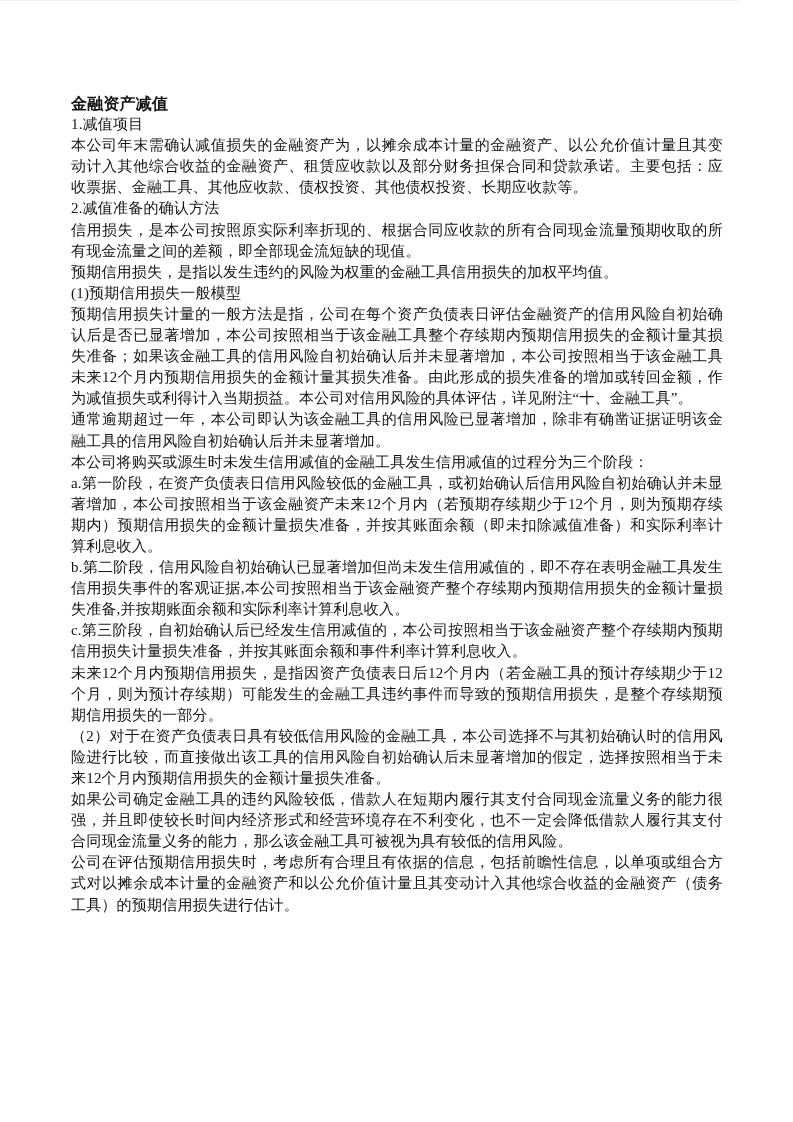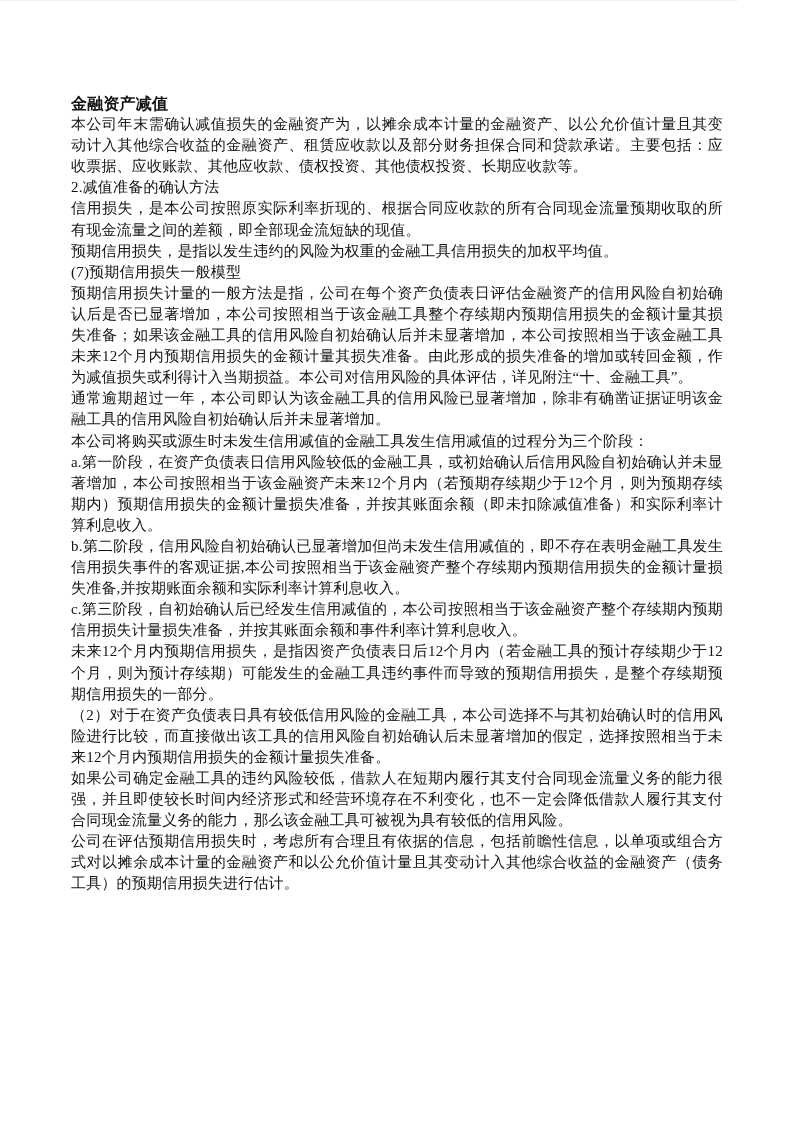--- a/index.html
+++ b/index.html
@@ -38,25 +38,26 @@
     margin: 0;
   }
 </style>
 </head>
 <body>
 
 <div class="page">
   <div class="doc-content">
     <h1 class="doc-title">金融资产减值</h1>
     <div id="doc-body">
-        <p class="doc-paragraph">本公司年末需确认减值损失的金融资产为，以摊余成本计量的金融资产、以公允价值计量且其变动计入其他综合收益的金融资产、租赁应收款以及部分财务担保合同和贷款承诺。主要包括：应收票据、应收账款、其他应收款、债权投资、其他债权投资、长期应收款等。</p>
+        <p class="doc-paragraph">1.减值项目</p>
+        <p class="doc-paragraph">本公司年末需确认减值损失的金融资产为，以摊余成本计量的金融资产、以公允价值计量且其变动计入其他综合收益的金融资产、租赁应收款以及部分财务担保合同和贷款承诺。主要包括：应收票据、金融工具、其他应收款、债权投资、其他债权投资、长期应收款等。</p>
         <p class="doc-paragraph">2.减值准备的确认方法</p>
         <p class="doc-paragraph">信用损失，是本公司按照原实际利率折现的、根据合同应收款的所有合同现金流量预期收取的所有现金流量之间的差额，即全部现金流短缺的现值。</p>
         <p class="doc-paragraph">预期信用损失，是指以发生违约的风险为权重的金融工具信用损失的加权平均值。</p>
-        <p class="doc-paragraph">(7)预期信用损失一般模型</p>
+        <p class="doc-paragraph">(1)预期信用损失一般模型</p>
         <p class="doc-paragraph">预期信用损失计量的一般方法是指，公司在每个资产负债表日评估金融资产的信用风险自初始确认后是否已显著增加，本公司按照相当于该金融工具整个存续期内预期信用损失的金额计量其损失准备；如果该金融工具的信用风险自初始确认后并未显著增加，本公司按照相当于该金融工具未来12个月内预期信用损失的金额计量其损失准备。由此形成的损失准备的增加或转回金额，作为减值损失或利得计入当期损益。本公司对信用风险的具体评估，详见附注“十、金融工具”。</p>
         <p class="doc-paragraph">通常逾期超过一年，本公司即认为该金融工具的信用风险已显著增加，除非有确凿证据证明该金融工具的信用风险自初始确认后并未显著增加。</p>
         <p class="doc-paragraph">本公司将购买或源生时未发生信用减值的金融工具发生信用减值的过程分为三个阶段：</p>
         <p class="doc-paragraph">a.第一阶段，在资产负债表日信用风险较低的金融工具，或初始确认后信用风险自初始确认并未显著增加，本公司按照相当于该金融资产未来12个月内（若预期存续期少于12个月，则为预期存续期内）预期信用损失的金额计量损失准备，并按其账面余额（即未扣除减值准备）和实际利率计算利息收入。</p>
         <p class="doc-paragraph">b.第二阶段，信用风险自初始确认已显著增加但尚未发生信用减值的，即不存在表明金融工具发生信用损失事件的客观证据,本公司按照相当于该金融资产整个存续期内预期信用损失的金额计量损失准备,并按期账面余额和实际利率计算利息收入。</p>
         <p class="doc-paragraph">c.第三阶段，自初始确认后已经发生信用减值的，本公司按照相当于该金融资产整个存续期内预期信用损失计量损失准备，并按其账面余额和事件利率计算利息收入。</p>
         <p class="doc-paragraph">未来12个月内预期信用损失，是指因资产负债表日后12个月内（若金融工具的预计存续期少于12个月，则为预计存续期）可能发生的金融工具违约事件而导致的预期信用损失，是整个存续期预期信用损失的一部分。</p>
         <p class="doc-paragraph">（2）对于在资产负债表日具有较低信用风险的金融工具，本公司选择不与其初始确认时的信用风险进行比较，而直接做出该工具的信用风险自初始确认后未显著增加的假定，选择按照相当于未来12个月内预期信用损失的金额计量损失准备。</p>
         <p class="doc-paragraph">如果公司确定金融工具的违约风险较低，借款人在短期内履行其支付合同现金流量义务的能力很强，并且即使较长时间内经济形式和经营环境存在不利变化，也不一定会降低借款人履行其支付合同现金流量义务的能力，那么该金融工具可被视为具有较低的信用风险。</p>
         <p class="doc-paragraph">公司在评估预期信用损失时，考虑所有合理且有依据的信息，包括前瞻性信息，以单项或组合方式对以摊余成本计量的金融资产和以公允价值计量且其变动计入其他综合收益的金融资产（债务工具）的预期信用损失进行估计。</p>

